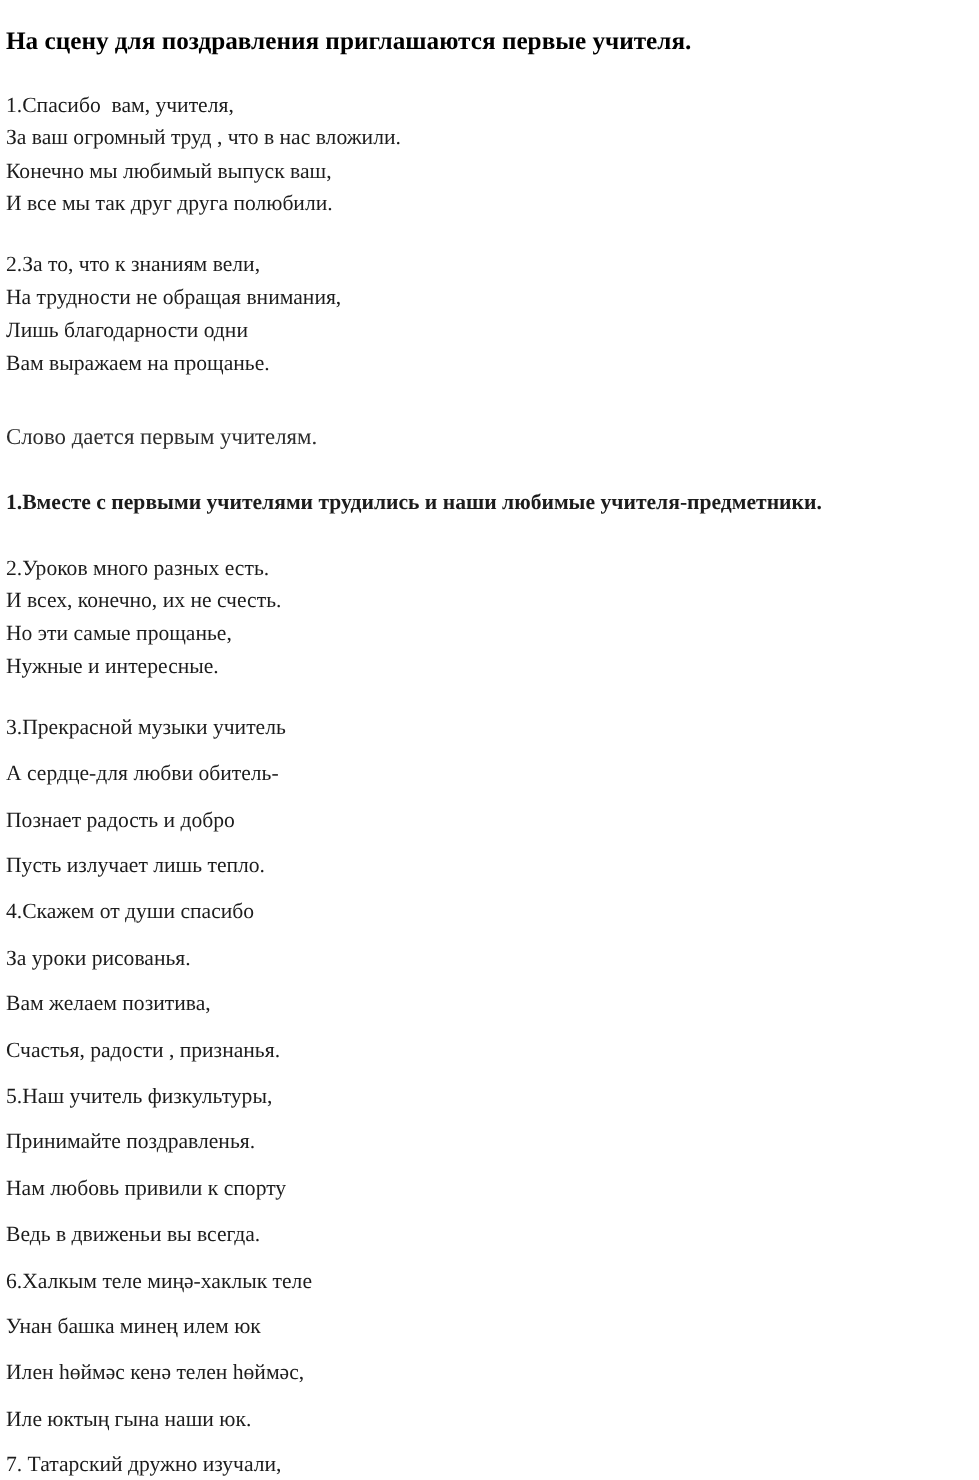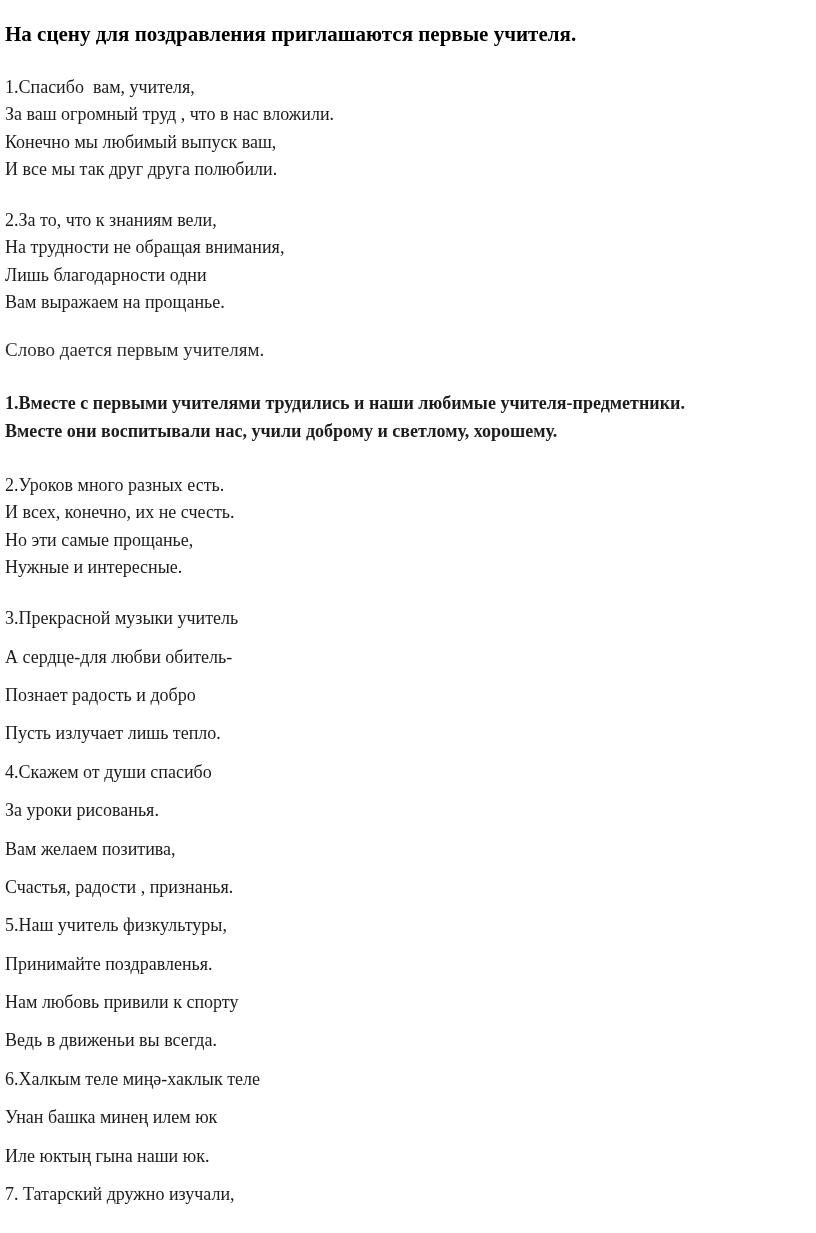--- a/index.html
+++ b/index.html
@@ -34,21 +34,21 @@
     line-height: 33px;
     font-weight: normal;
     color: #2d2d2d;
     margin: 0 0 24px 0;
     white-space: pre-wrap;
   }
   .stanza {
     margin: 0 0 24px 0;
   }
   .stanza-2 {
-    margin-bottom: 17px;
+    margin-bottom: 32px;
   }
   .para {
     margin: 0 0 27px 0;
     font-weight: bold;
   }
   .line {
     font-size: 18px;
     line-height: 27.3px;
     white-space: pre-wrap;
   }
@@ -75,21 +75,20 @@
     <div class="line">2.За то, что к знаниям вели,</div>
     <div class="line">На трудности не обращая внимания,</div>
     <div class="line">Лишь благодарности одни</div>
     <div class="line">Вам выражаем на прощанье.</div>
   </div>
 
   <div class="doc-h2">Слово дается первым учителям.</div>
 
   <div class="para">
     <div class="line">1.Вместе с первыми учителями трудились и наши любимые учителя-предметники.</div>
-    <div class="line">Вместе они воспитывали нас, учили доброму и светлому, хорошему.</div>
   </div>
 
   <div class="stanza">
     <div class="line">2.Уроков много разных есть.</div>
     <div class="line">И всех, конечно, их не счесть.</div>
     <div class="line">Но эти самые прощанье,</div>
     <div class="line">Нужные и интересные.</div>
   </div>
 
   <div class="spaced">
@@ -100,17 +99,18 @@
     <div class="line">4.Скажем от души спасибо</div>
     <div class="line">За уроки рисованья.</div>
     <div class="line">Вам желаем позитива,</div>
     <div class="line">Счастья, радости , признанья.</div>
     <div class="line">5.Наш учитель физкультуры,</div>
     <div class="line">Принимайте поздравленья.</div>
     <div class="line">Нам любовь привили к спорту</div>
     <div class="line">Ведь в движеньи вы всегда.</div>
     <div class="line">6.Халкым теле миңә-хаклык теле</div>
     <div class="line">Унан башка минең илем юк</div>
+    <div class="line">Илен һөймәс кенә телен һөймәс,</div>
     <div class="line">Иле юктың гына наши юк.</div>
     <div class="line">7. Татарский дружно изучали,</div>
   </div>
 
 </div>
 
 </body></html>

